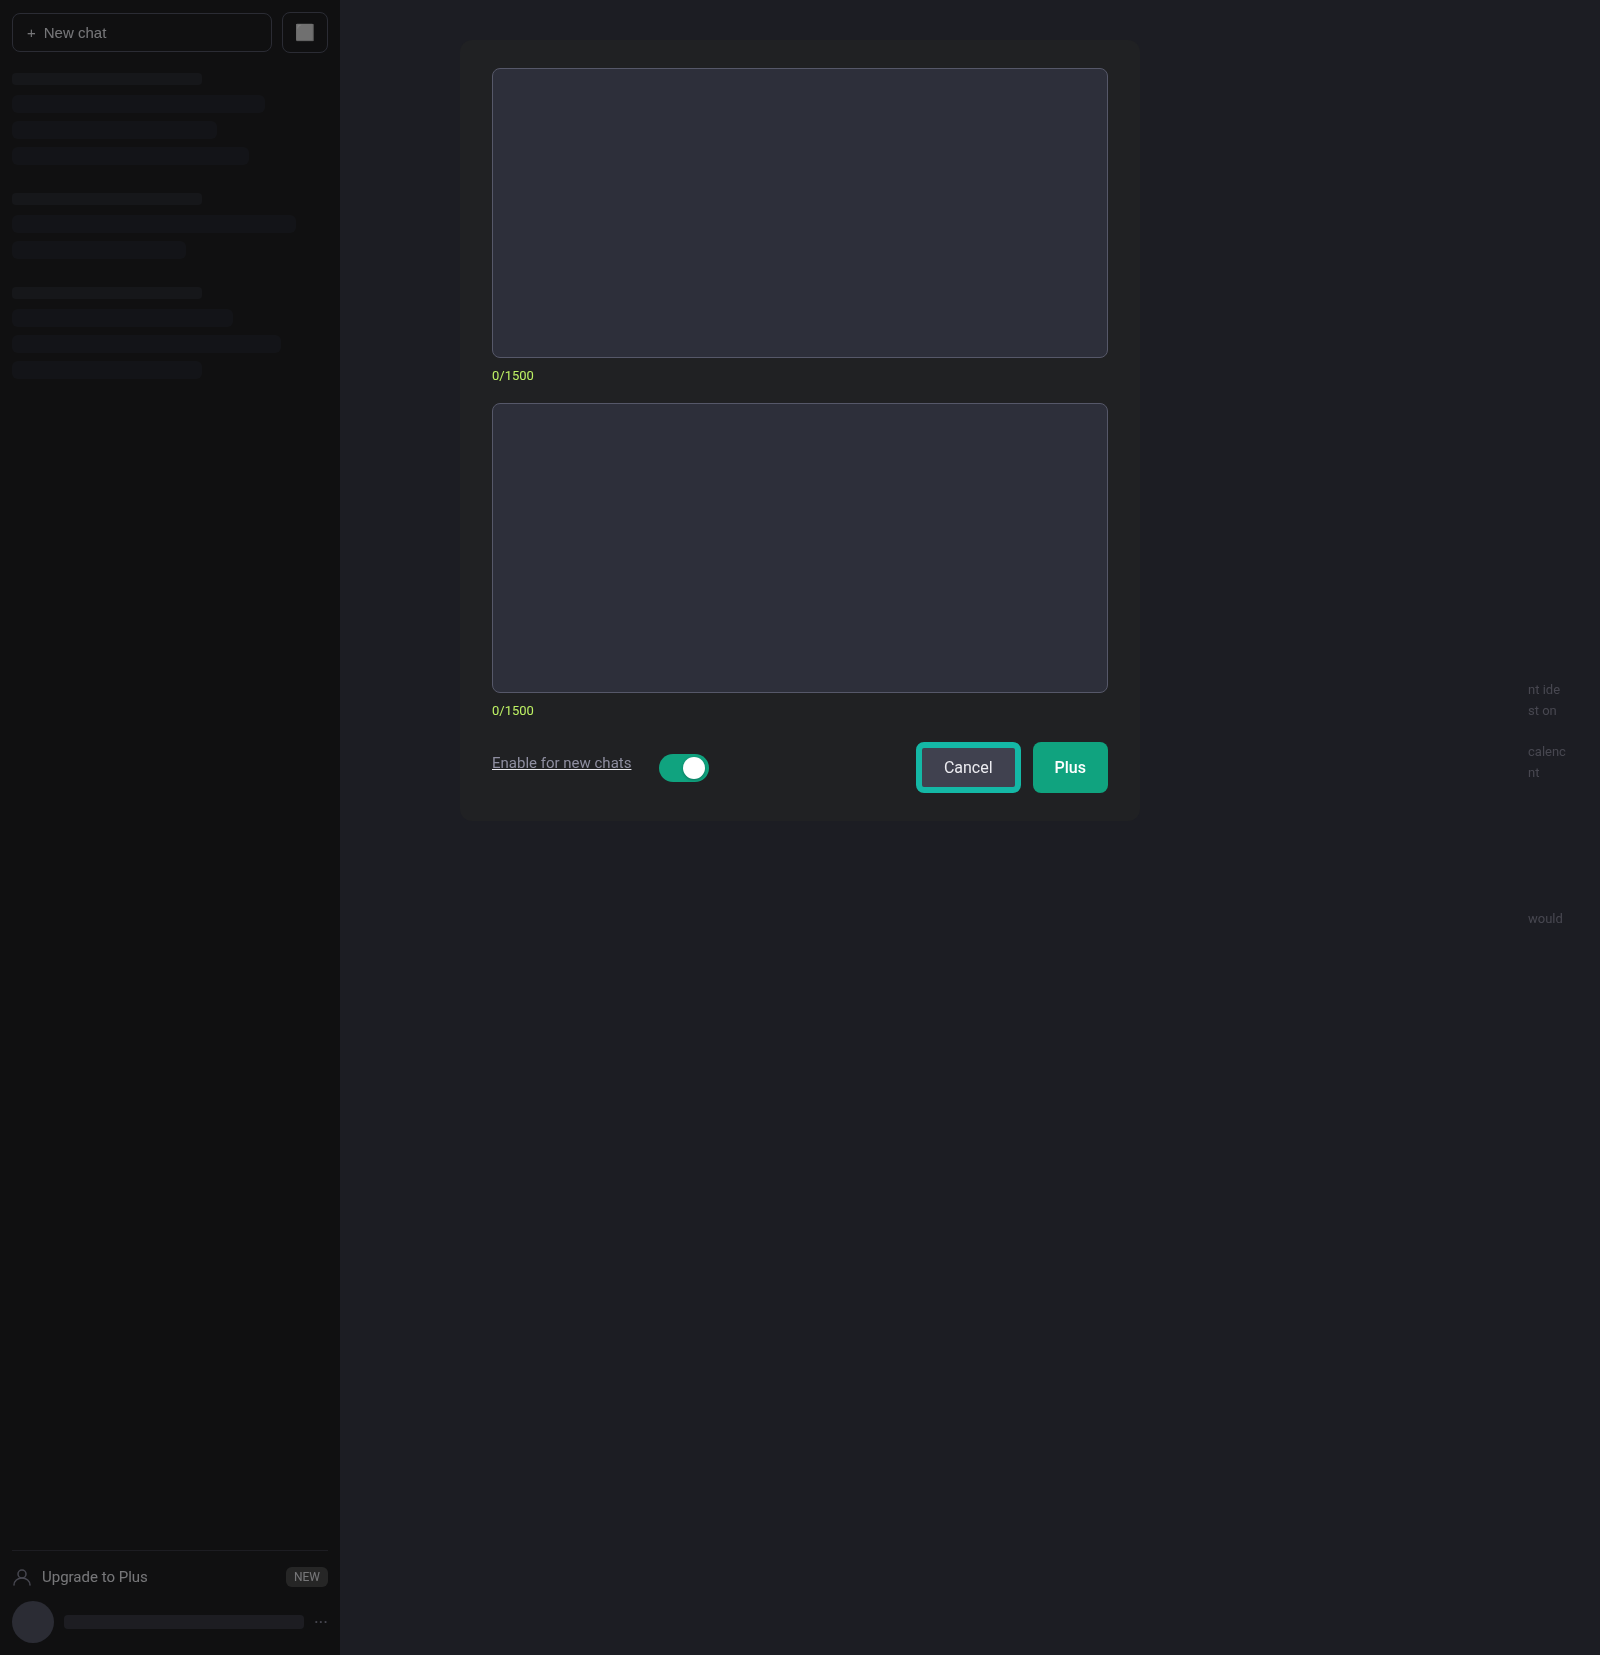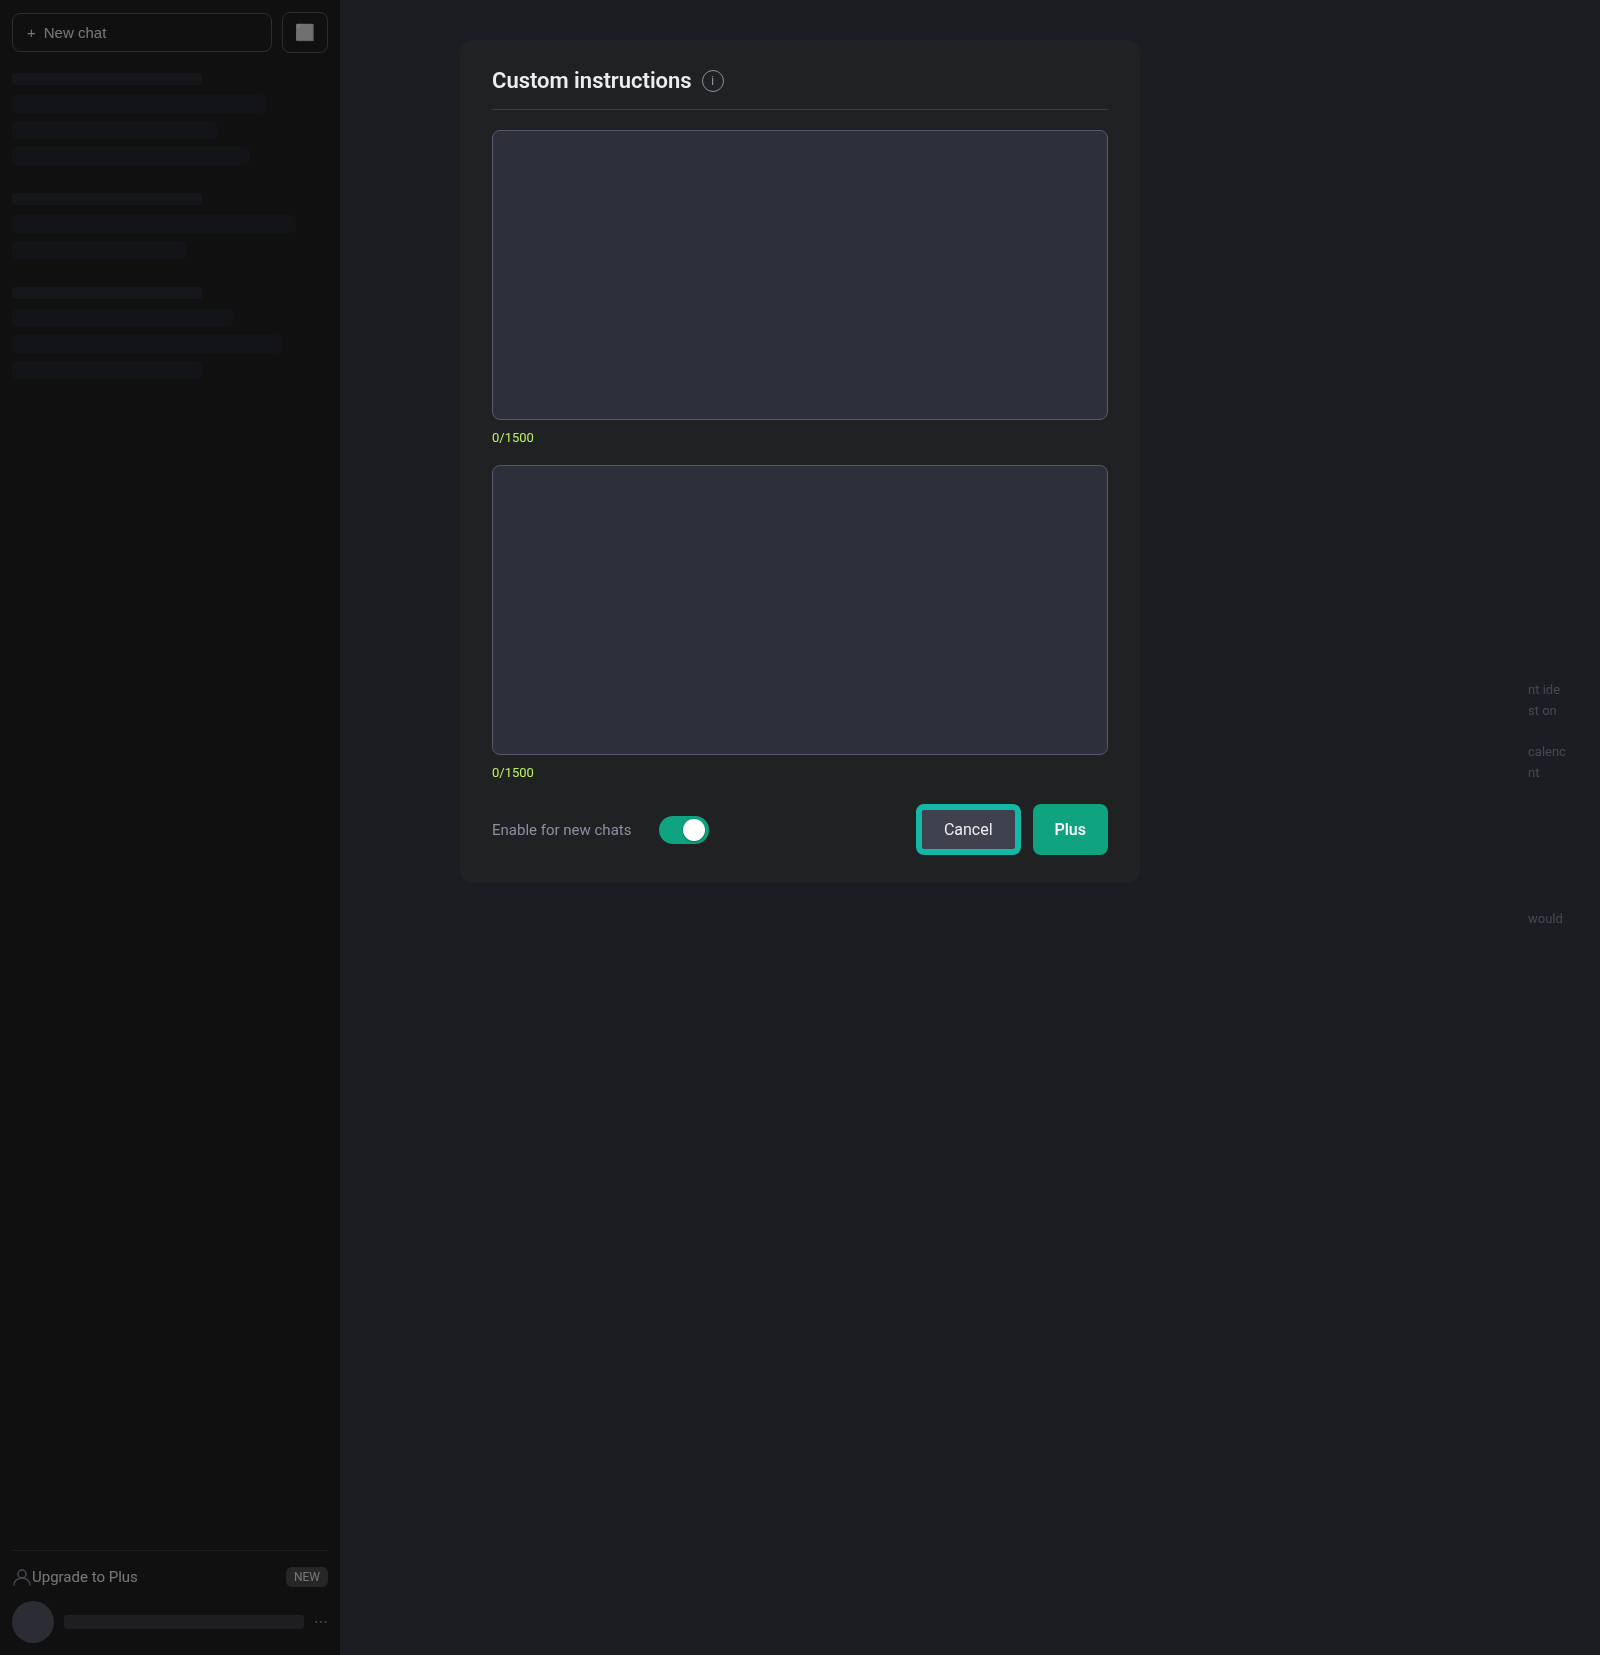--- a/index.html
+++ b/index.html
@@ -84,20 +84,21 @@
     }
 
     .sidebar-bottom {
       border-top: 1px solid #3a3b45;
       padding-top: 16px;
     }
 
     .upgrade-row {
       display: flex;
       align-items: center;
+      gap: 10px;
       color: #ececf1;
       font-size: 15px;
       margin-bottom: 14px;
     }
 
     .upgrade-badge {
       background-color: #4d4d4d;
       border-radius: 6px;
       padding: 3px 8px;
       font-size: 12px;
@@ -239,22 +240,22 @@
 
     .modal-footer {
       display: flex;
       align-items: center;
       justify-content: space-between;
       margin-top: 24px;
     }
 
     .enable-row {
       display: flex;
-      align-items: center;
       gap: 28px;
+      text-decoration: underline;
     }
 
     .enable-label {
       font-size: 15px;
       color: #8e8ea0;
     }
 
     
     .toggle-container {
       position: relative;
@@ -403,26 +404,20 @@
     <div>calenc</div>
     <div>nt</div>
     <br><br><br><br><br><br>
     <div>would</div>
   </div>
 </div>
 
 <div class="modal-overlay">
   <div class="modal">
 
-    <div class="modal-header">
-      <span class="modal-title">Custom instructions</span>
-      <div class="info-icon">
-        <span>i</span>
-      </div>
-    </div>
 
     <div>
       <textarea class="custom-textarea" placeholder="" style=""></textarea>
       <div class="char-count">0/1500</div>
     </div>
 
     <div>
       <textarea class="custom-textarea" placeholder="" style=""></textarea>
       <div class="char-count">0/1500</div>
     </div>

